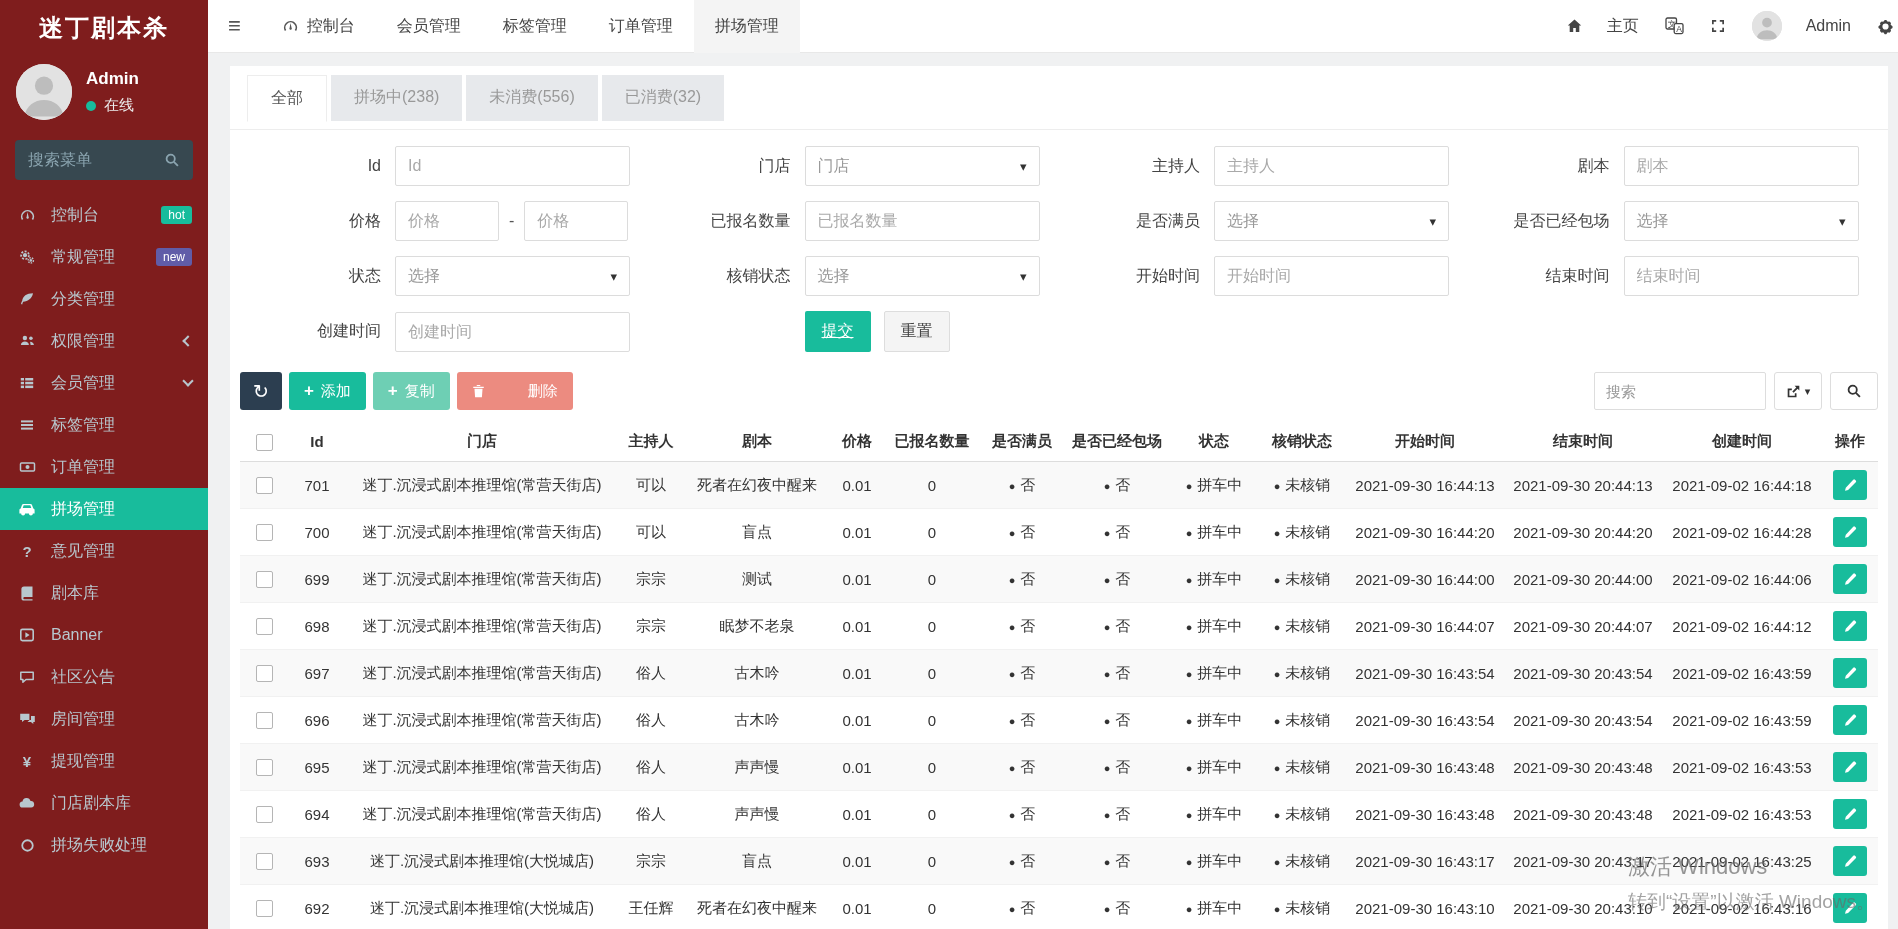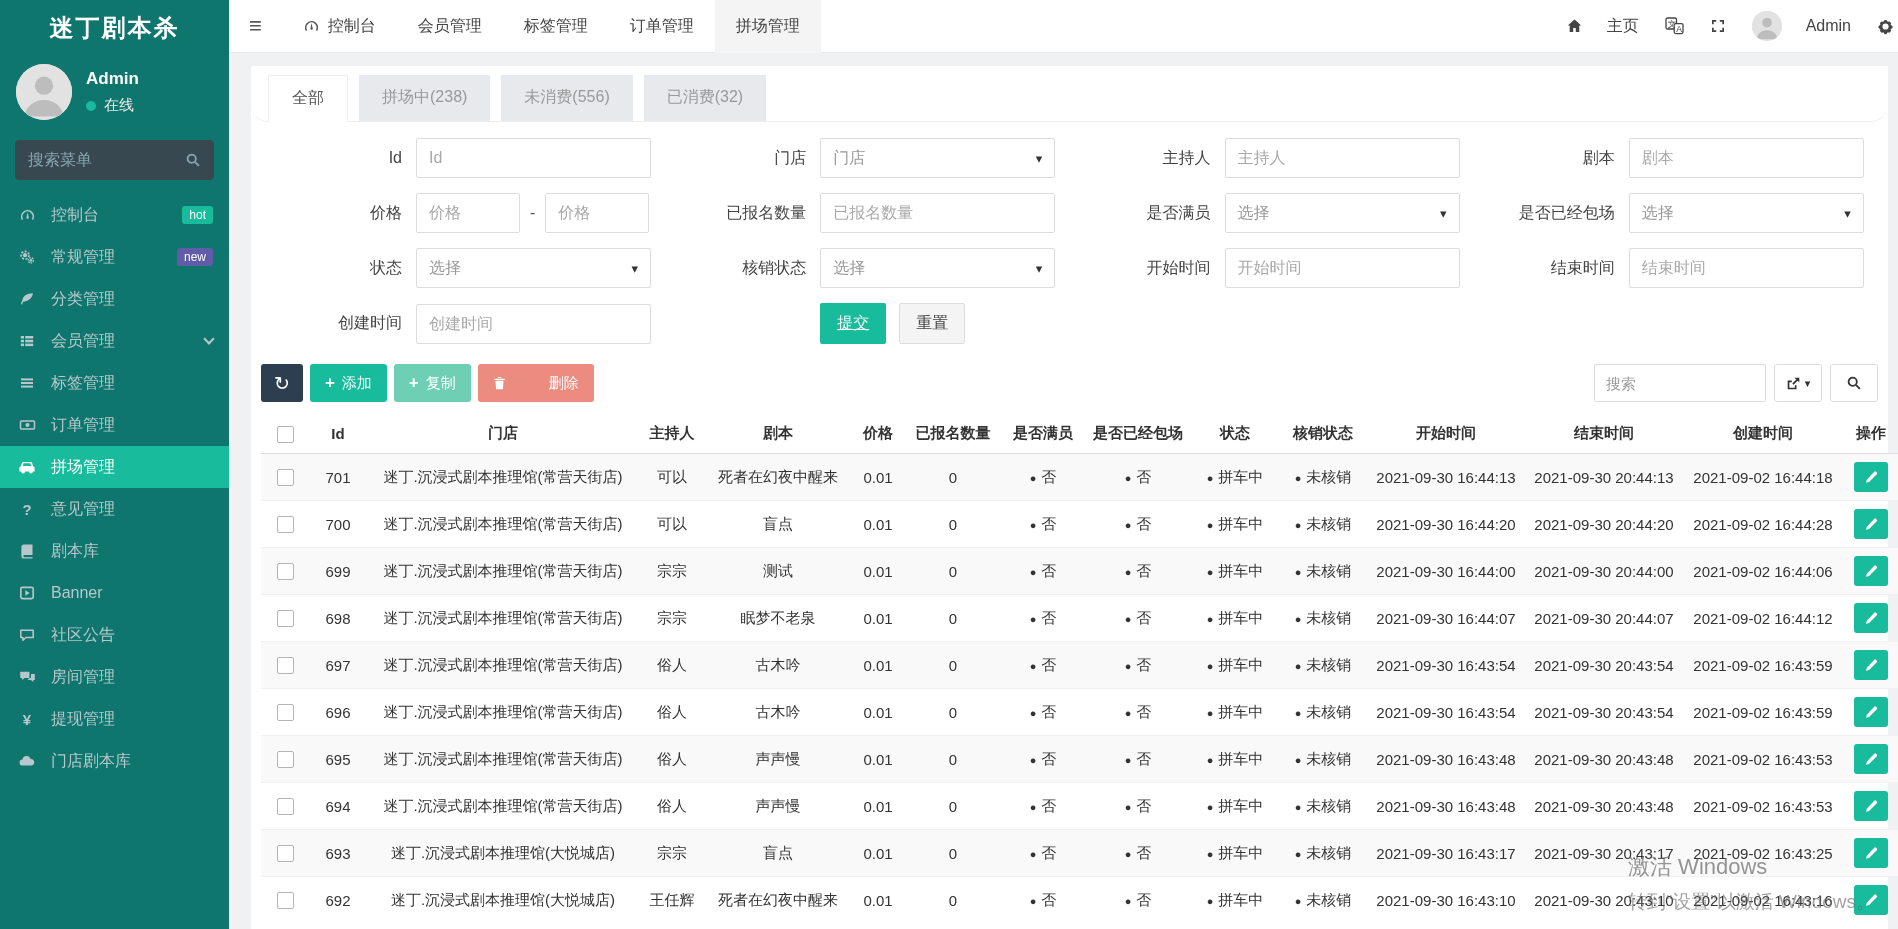--- a/index.html
+++ b/index.html
@@ -3,21 +3,21 @@
 <meta charset="utf-8">
 <style>
   * { box-sizing: border-box; margin: 0; padding: 0; }
   html,body { width:1898px; height:929px; }
   body {
     font-family: "Liberation Sans", "DejaVu Sans", sans-serif;
     font-size: 16px; color:#333; background:#f0f1f2;
     display:flex; overflow:hidden; position:relative;
   }
   
-  .sidebar { width:229px; flex-shrink:0; background:#0f766e; color:#b8c7ce; height:929px; overflow:hidden; }
+  .sidebar { width:208px; flex-shrink:0; background:#7f1d1d; color:#b8c7ce; height:929px; overflow:hidden; }
   .brand { height:56px; display:flex; align-items:center; justify-content:center; color:#fff; font-size:24px; font-weight:bold; letter-spacing:2px; }
   .user-panel { display:flex; align-items:center; gap:14px; padding:8px 16px 14px; }
   .avatar-lg { width:56px; height:56px; border-radius:50%; overflow:hidden; background:#e0e0e0; flex-shrink:0; }
   .user-name { color:#fff; font-weight:bold; font-size:17px; margin-bottom:7px; }
   .user-status { display:flex; align-items:center; gap:8px; font-size:15px; color:#ededed; }
   .dot-green { width:10px; height:10px; border-radius:50%; background:#18bc9c; display:inline-block; }
   .sidebar-search { margin:6px 15px 14px; background:#374850; border-radius:4px; height:40px; display:flex; align-items:center; justify-content:space-between; padding:0 13px; color:#8aa4af; font-size:16px; }
   .menu { list-style:none; }
   .menu-item { display:flex; align-items:center; gap:13px; height:42px; padding:0 16px; font-size:16px; cursor:pointer; }
   .menu-item.active { background:#18bc9c; color:#fff; }
@@ -35,21 +35,21 @@
   .nav-item { height:53px; display:flex; align-items:center; gap:8px; padding:0 21px; color:#444; cursor:pointer; font-size:16px; }
   .nav-item.active { background:#f4f4f4; }
   .nav-item .ni-icon { display:inline-flex; color:#555; }
   .nav-right { margin-left:auto; display:flex; align-items:center; }
   .nav-tool { height:53px; display:flex; align-items:center; gap:24px; padding:0 13px; color:#444; cursor:pointer; font-size:16px; }
   .avatar-sm { width:30px; height:30px; border-radius:50%; overflow:hidden; background:#e0e0e0; }
   .nav-gear { margin-right:-9px; }
   
   .content { flex:1; padding:13px 10px 0 22px; overflow:hidden; }
   .card { background:#fff; }
-  .tabs-row { display:flex; gap:11px; padding:9px 17px 0; border-bottom:1px solid #ededed;border-radius:17px; }
+  .tabs-row { display:flex; gap:4px; padding:9px 17px 8px; border-bottom:1px solid #ededed; }
   .tab { padding:12px 23px; font-size:16px; color:#999; background:#e7e9ec; cursor:pointer; margin-bottom:0; }
   .tab.active { background:#fff; color:#555; border:1px solid #ededed; border-bottom:1px solid #fff; margin-bottom:-1px; }
   
   .filter-form { display:grid; grid-template-columns:repeat(4,1fr); row-gap:15px; padding:16px 10px 13px; }
   .f-field { display:flex; align-items:center; }
   .f-label { width:155px; flex-shrink:0; text-align:right; padding-right:14px; color:#444; }
   .f-control { height:40px; width:235px; border:1px solid #dcdcdc; border-radius:2px; background:#fff; padding:0 12px; font-size:16px; color:#555; font-family:inherit; }
   .f-control::placeholder { color:#a9a9a9; }
   .f-select { display:flex; align-items:center; justify-content:space-between; color:#999; cursor:pointer; }
   .f-select .caret { color:#333; font-size:13px; }
@@ -150,20 +150,33 @@
       <li class="menu-item">
         <span class="mi-icon">
           <svg width="16" height="16" viewBox="0 0 16 16" fill="currentColor">
             <path d="M14 2.2C7.4 2.2 3.8 5.3 3.2 9.8c-.6.9-1 2-1.2 3.3l1.2.3c.2-1 .5-1.9 1-2.7 4.8-.4 8.8-3.1 9.8-8.5z"></path>
           </svg>
         </span>
         <span>分类管理</span>
 
       </li>
 
+      <li class="menu-item">
+        <span class="mi-icon">
+          <svg width="17" height="16" viewBox="0 0 16 16" fill="currentColor">
+            <circle cx="5.4" cy="5" r="2.2"></circle>
+            <path d="M1.4 12c0-2.2 1.8-3.6 4-3.6s4 1.4 4 3.6z"></path>
+            <circle cx="11.4" cy="5.2" r="1.8"></circle>
+            <path d="M10.6 8.7c2 .1 3.8 1.4 3.8 3.3h-3.3z"></path>
+          </svg>
+        </span>
+        <span>权限管理</span>
+
+        <span class="chev left"></span>
+      </li>
 
       <li class="menu-item">
         <span class="mi-icon">
           <svg width="16" height="16" viewBox="0 0 16 16" fill="currentColor">
             <rect x="1.8" y="3" width="3.2" height="2.5"></rect>
             <rect x="6.2" y="3" width="8" height="2.5"></rect>
             <rect x="1.8" y="6.8" width="3.2" height="2.5"></rect>
             <rect x="6.2" y="6.8" width="8" height="2.5"></rect>
             <rect x="1.8" y="10.6" width="3.2" height="2.5"></rect>
             <rect x="6.2" y="10.6" width="8" height="2.5"></rect>
@@ -263,20 +276,29 @@
       <li class="menu-item">
         <span class="mi-icon">
           <svg width="18" height="16" viewBox="0 0 17 16" fill="currentColor">
             <path d="M4.4 12.6a3.1 3.1 0 0 1-.4-6.2 4.1 4.1 0 0 1 8-.5 3.3 3.3 0 0 1 .6 6.7z"></path>
           </svg>
         </span>
         <span>门店剧本库</span>
 
       </li>
 
+      <li class="menu-item">
+        <span class="mi-icon">
+          <svg width="15" height="15" viewBox="0 0 16 16" fill="none" stroke="currentColor" stroke-width="1.9">
+            <circle cx="8" cy="8" r="5.6"></circle>
+          </svg>
+        </span>
+        <span>拼场失败处理</span>
+
+      </li>
 
   </ul>
 </aside>
 
 <div class="main">
 
   <header class="navbar">
     <div class="nav-burger">≡</div>
 
       <div class="nav-item">

